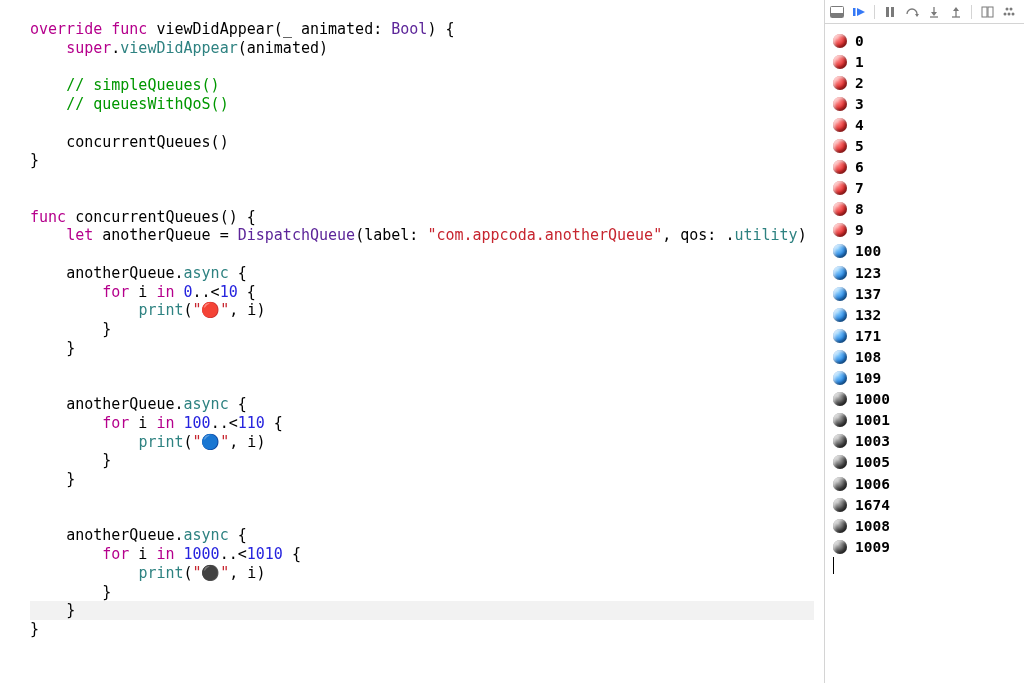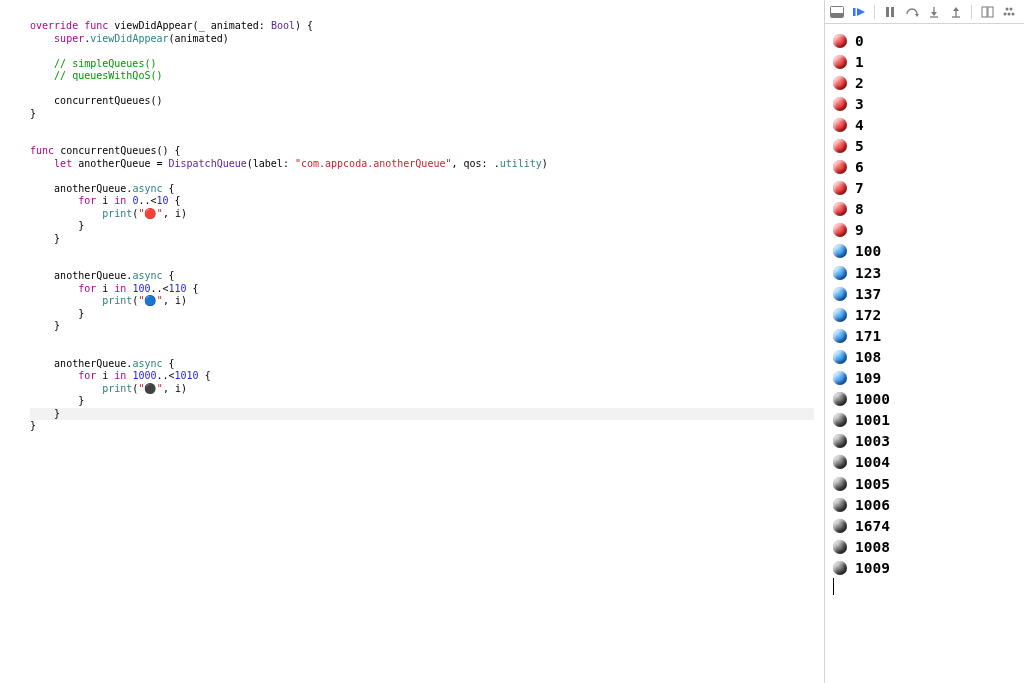--- a/index.html
+++ b/index.html
@@ -1,19 +1,19 @@
 <!DOCTYPE html>
 <html><head>
 <meta charset="utf-8">
 <style>
   * { margin:0; padding:0; box-sizing:border-box; }
   body { font-family:Menlo,Monaco,Consolas,monospace; font-size:14px; background:#fff; color:#000; overflow:hidden; }
   .wrap { display:flex; width:1024px; height:683px; }
   .editor { flex:1; padding:20px 10px 10px 30px; overflow:hidden; line-height:1.25; letter-spacing:0; }
-  .editor pre { font-family:inherit; font-size:10px; }
+  .editor pre { font-family:inherit; font-size:15px; }
   .kw-override { color:#b5008c; }
   .kw-func     { color:#b5008c; }
   .kw-let      { color:#b5008c; }
   .kw-for      { color:#b5008c; }
   .kw-in       { color:#b5008c; }
   .kw-super    { color:#b5008c; }
   .type        { color:#5c2599; }
   .ident       { color:#000; }
   .call        { color:#2e8281; }
   .string      { color:#c7252f; }
@@ -182,21 +182,21 @@
         <div class="row">
           <span class="ball blue"></span>
           <b>123</b>
         </div>
         <div class="row">
           <span class="ball blue"></span>
           <b>137</b>
         </div>
         <div class="row">
           <span class="ball blue"></span>
-          <b>172</b>
+          <b>132</b>
         </div>
         <div class="row">
           <span class="ball blue"></span>
           <b>171</b>
         </div>
         <div class="row">
           <span class="ball blue"></span>
           <b>108</b>
         </div>
         <div class="row">
@@ -207,24 +207,20 @@
           <span class="ball black"></span>
           <b>1000</b>
         </div>
         <div class="row">
           <span class="ball black"></span>
           <b>1001</b>
         </div>
         <div class="row">
           <span class="ball black"></span>
           <b>1003</b>
-        </div>
-        <div class="row">
-          <span class="ball black"></span>
-          <b>1004</b>
         </div>
         <div class="row">
           <span class="ball black"></span>
           <b>1005</b>
         </div>
         <div class="row">
           <span class="ball black"></span>
           <b>1006</b>
         </div>
         <div class="row">

